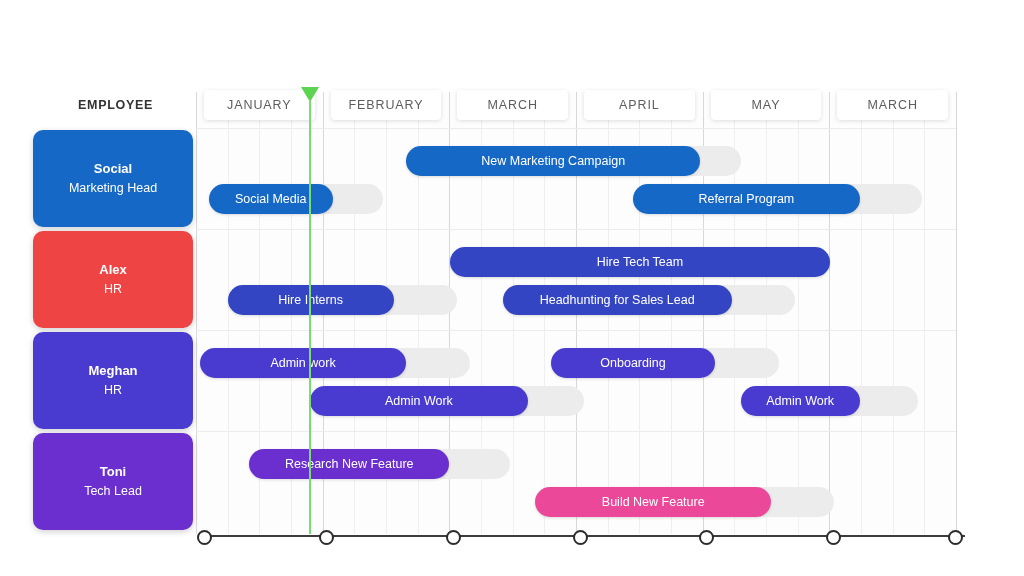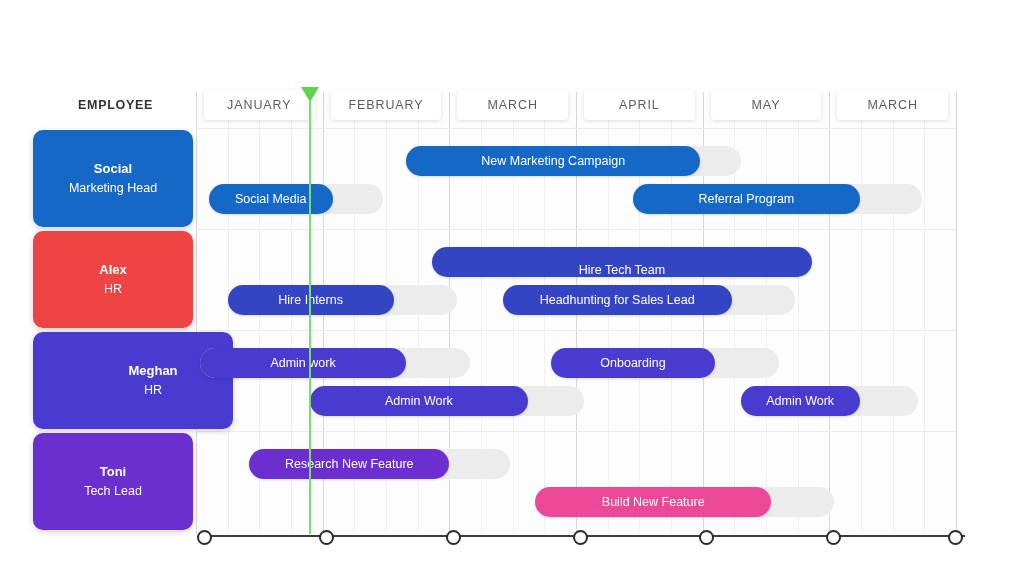--- a/index.html
+++ b/index.html
@@ -142,21 +142,21 @@
     </div>
   <div id="emp-cards">
       <div class="emp-card" style="top: 130px; height: 97px; background: rgb(22, 104, 198);">
         <div class="emp-name">Social</div>
         <div class="emp-role">Marketing Head</div>
       </div>
       <div class="emp-card" style="top: 231px; height: 97px; background: #ef4444;">
         <div class="emp-name">Alex</div>
         <div class="emp-role">HR</div>
       </div>
-      <div class="emp-card" style="top: 332px; height: 97px; background: rgb(74, 59, 208); padding-left: 40px;">
+      <div class="emp-card" style="top: 332px; height: 97px; background: rgb(74, 59, 208);">
         <div class="emp-name">Meghan</div>
         <div class="emp-role">HR</div>
       </div>
       <div class="emp-card" style="top: 433px; height: 97px; background: rgb(106, 47, 206);">
         <div class="emp-name">Toni</div>
         <div class="emp-role">Tech Lead</div>
       </div>
     </div>
   <div id="bars">
       <div class="track" style="left: 406.267px; width: 334.4px; top: 146px;"></div>
@@ -164,21 +164,21 @@
         <span>New Marketing Campaign</span>
       </div>
       <div class="track" style="left: 208.667px; width: 174.8px; top: 184px;"></div>
       <div class="bar" style="left: 208.667px; width: 124.133px; top: 184px; background: rgb(22, 104, 198);">
         <span>Social Media</span>
       </div>
       <div class="track" style="left: 633px; width: 288.8px; top: 184px;"></div>
       <div class="bar" style="left: 633px; width: 226.733px; top: 184px; background: rgb(22, 104, 198);">
         <span>Referral Program</span>
       </div>
-      <div class="bar" style="left: 432px; width: 380px; top: 247px; background: rgb(52, 69, 196); align-items: flex-end;">
+      <div class="bar" style="left: 450px; width: 380px; top: 247px; background: rgb(52, 69, 196);">
         <span>Hire Tech Team</span>
       </div>
       <div class="track" style="left: 227.667px; width: 229.267px; top: 285px;"></div>
       <div class="bar" style="left: 227.667px; width: 165.933px; top: 285px; background: rgb(52, 69, 196);">
         <span>Hire Interns</span>
       </div>
       <div class="track" style="left: 502.533px; width: 292.6px; top: 285px;"></div>
       <div class="bar" style="left: 502.533px; width: 229.267px; top: 285px; background: rgb(52, 69, 196);">
         <span>Headhunting for Sales Lead</span>
       </div>

